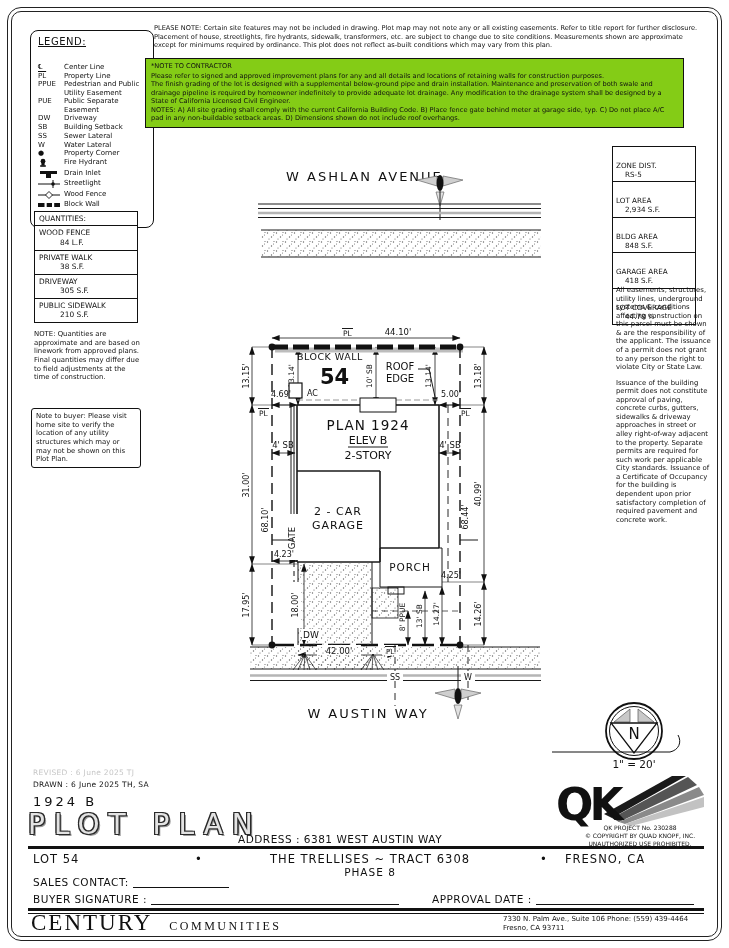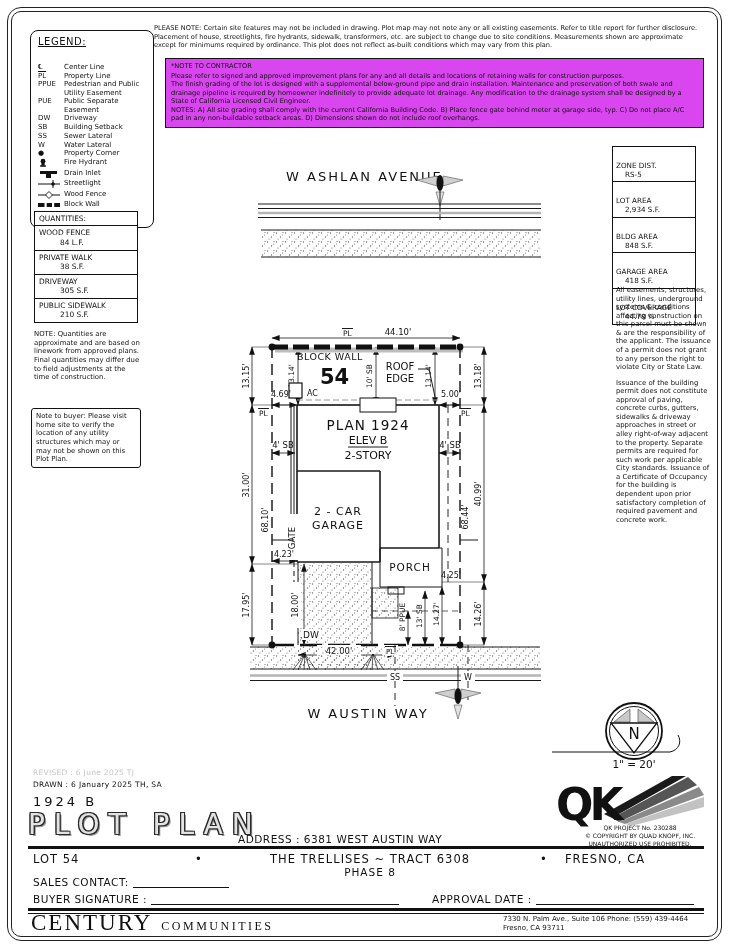--- a/index.html
+++ b/index.html
@@ -12,21 +12,21 @@
   .legend{left:30px;top:30px;width:112px;border:1.6px solid #111;border-radius:8px;padding:5px 3px 6px 7px;font-size:7px;line-height:1.18;background:#fff}
   .lg-title{font-size:10px;font-weight:normal;text-decoration:underline;letter-spacing:.5px;margin-bottom:15px}
   .lg-row{display:flex;align-items:flex-start;margin-bottom:.5px}
   .lg-sym{flex:0 0 26px;width:26px}
   .lg-lab{flex:1}
   .ovl{text-decoration:overline}
   .lg-ico{display:inline-block;vertical-align:middle}
 
   
   .top-note{left:154px;top:24px;width:548px;font-size:6.6px;line-height:1.32}
-  .contractor{left:165px;top:58px;width:527px;border:1.2px solid #111;padding:3px 5px 4px;font-size:6.6px;line-height:1.3;background:#d946ef}
+  .contractor{left:145px;top:58px;width:527px;border:1.2px solid #111;padding:3px 5px 4px;font-size:6.6px;line-height:1.3;background:#84cc16}
   .contractor .cn-title{margin-bottom:1px}
 
   
   .site-info{left:612px;top:147px;width:84px}
   .si-row{border:1.4px solid #111;margin-top:-1.4px;padding:14px 3px 3px;font-size:7.2px;line-height:1.25;background:#fff}
   .si-val{margin-left:9px}
   .right-note{left:616px;top:286px;width:97px;font-size:6.9px;line-height:1.24}
   .right-note p{margin:0 0 7px 0}
 
   
@@ -50,21 +50,21 @@
   .plan-num{left:33px;top:794px;font-size:13px;letter-spacing:3px}
   .plot-title{left:28px;top:808px;font-size:28px;letter-spacing:9px;color:#e3e3e3;
     text-shadow:-1.2px -1.2px 0 #2a2a2a,1.2px -1.2px 0 #2a2a2a,-1.2px 1.2px 0 #2a2a2a,1.2px 1.2px 0 #2a2a2a,2.2px 2.2px 0 #9a9a9a}
   .addr{left:238px;top:833px;font-size:10.5px;letter-spacing:.5px}
   .rule-thick{background:#111;height:3px}
   .rule-thin{background:#111;height:1px}
   .lot-row{top:852px;font-size:11.5px;letter-spacing:1px}
   .phase{top:866px;font-size:10.5px;letter-spacing:1px}
   .label-line{font-size:10.5px;letter-spacing:.5px}
   .uline{display:inline-block;border-bottom:1.2px solid #111;height:11px;vertical-align:bottom}
-  .footer-brand{left:31px;top:910px;display:flex;align-items:baseline;gap:9px;font-family:"Liberation Serif","DejaVu Serif",serif}
+  .footer-brand{left:31px;top:910px;display:flex;align-items:baseline;gap:17px;font-family:"Liberation Serif","DejaVu Serif",serif}
   .fb-1{font-size:23px;letter-spacing:2px}
   .fb-2{font-size:12px;letter-spacing:2.5px}
   .footer-addr{left:503px;top:915px;font-size:7px;line-height:1.35}
 </style>
 </head>
 <body>
 
 <div class="abs pg-border-outer"></div>
 <div class="abs pg-border-inner"></div>
 
@@ -429,21 +429,21 @@
     <polygon points="62,24 78,11 78,24" fill="#c9c9c9" stroke="#555" stroke-width=".7"></polygon>
     <polygon points="86,11 102,24 86,24" fill="#c9c9c9" stroke="#555" stroke-width=".7"></polygon>
     <polygon points="59,25 105,25 82,55" fill="#fff" stroke="#111" stroke-width="1.3"></polygon>
     <text class="t" x="82" y="41" font-size="15" text-anchor="middle">N</text>
   </g>
   <path d="M0,54 H118 C127,52 130,44 126,37" fill="none" stroke="#111" stroke-width="1"></path>
   <text class="t" x="82" y="70" font-size="10.5" text-anchor="middle">1" = 20'</text>
 </svg>
 
 <div class="abs revised">REVISED :  6 June 2025   TJ</div>
-<div class="abs drawn">DRAWN :  6 January 2025   TH, SA</div>
+<div class="abs drawn">DRAWN :  6 June 2025   TH, SA</div>
 <div class="abs plan-num">1924  B</div>
 <div class="abs plot-title">PLOT PLAN</div>
 <div class="abs addr">ADDRESS :   6381 WEST AUSTIN WAY</div>
 
 <svg class="abs" style="left:556px;top:776px" width="150" height="72" viewBox="0 0 150 72">
   <g>
     <polygon points="48,38 116,0 130,0 56,42" fill="#1a1a1a"></polygon>
     <polygon points="56,42 132,1 141,9 63,46" fill="#555"></polygon>
     <polygon points="63,46 143,11 148,19 69,48" fill="#8a8a8a"></polygon>
     <polygon points="69,48 148,21 148,31 75,50" fill="#c2c2c2"></polygon>

